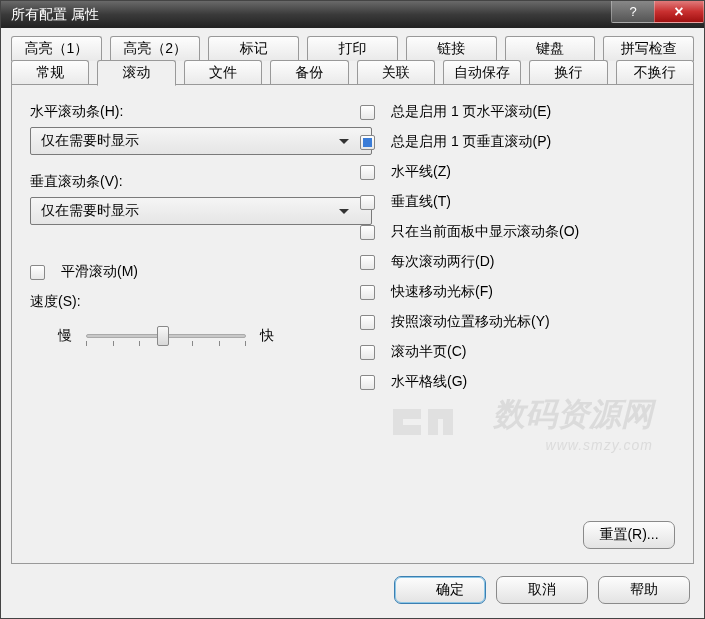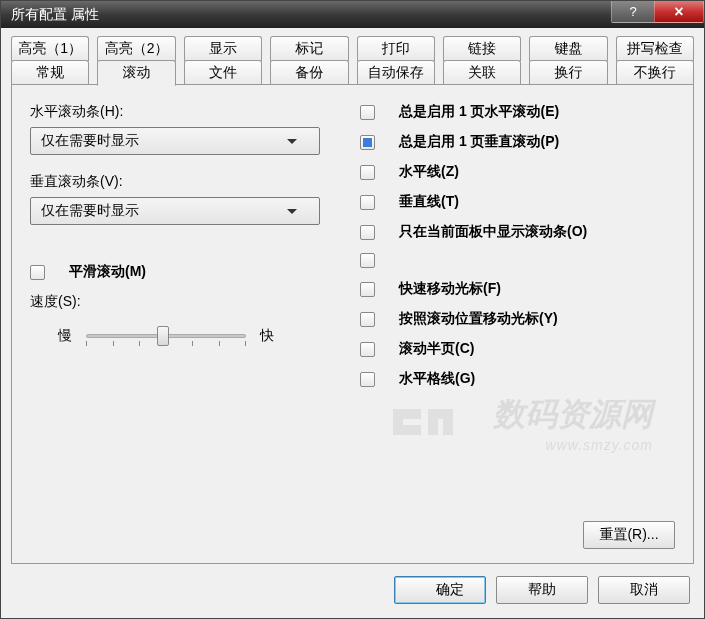--- a/index.html
+++ b/index.html
@@ -98,41 +98,40 @@
   
   .panel-content {
     display: flex;
     gap: 30px;
   }
   .col-left { width: 300px; }
   .col-right { flex: 1; }
 
   .field-label { margin-bottom: 6px; }
   .combo {
-    width: 290px;
+    width: 342px;
     height: 28px;
     border: 1px solid #7a7a7a;
     background: linear-gradient(to bottom, #f5f5f5, #e5e5e5);
     display: flex; align-items: center; justify-content: space-between;
     padding: 0 22px 0 10px;
     border-radius: 2px;
     margin-bottom: 18px;
   }
   .combo .arrow {
     width: 0; height: 0;
     border-left: 5px solid transparent;
     border-right: 5px solid transparent;
     border-top: 5px solid #333;
   }
 
   .check-row {
     display: flex; align-items: center;
     margin-bottom: 12px;
-    gap: 24px;
-    font-weight: bold;
+    gap: 16px;
   }
   .checkbox {
     width: 15px; height: 15px;
     border: 1px solid #888;
     background: linear-gradient(to bottom, #fff, #e8e8e8);
     border-radius: 2px;
     display: inline-flex;
     align-items: center;
     justify-content: center;
     flex-shrink: 0;
@@ -189,21 +188,21 @@
   .reset-row {
     position: absolute;
     right: 18px;
     bottom: 14px;
   }
   .btn-std {
     min-width: 92px;
     height: 28px;
     border: 1px solid #8a8a8a;
     background: linear-gradient(to bottom, #fdfdfd, #e3e3e3);
-    border-radius: 2px;
+    border-radius: 7px;
     padding: 0 14px;
     display: inline-flex;
     align-items: center;
     justify-content: center;
     font-size: 14px;
   }
   .btn-std.default {
     border: 1px solid #3c7fb1;
     box-shadow: 0 0 0 1px #8cc6e6 inset;
     padding-left: 34px;
@@ -258,34 +257,33 @@
       <div class="btn close">
         <span>×</span>
       </div>
     </div>
   </div>
 
   <div class="tabs-area">
     <div class="tab-row top">
       <div class="tab"><span>高亮（1）</span></div>
       <div class="tab"><span>高亮（2）</span></div>
-      <div class="tab"><span>显示</span></div>
       <div class="tab"><span>标记</span></div>
       <div class="tab"><span>打印</span></div>
       <div class="tab"><span>链接</span></div>
       <div class="tab"><span>键盘</span></div>
       <div class="tab"><span>拼写检查</span></div>
     </div>
     <div class="tab-row bottom">
       <div class="tab"><span>常规</span></div>
       <div class="tab active"><span>滚动</span></div>
       <div class="tab"><span>文件</span></div>
       <div class="tab"><span>备份</span></div>
+      <div class="tab"><span>关联</span></div>
       <div class="tab"><span>自动保存</span></div>
-      <div class="tab"><span>关联</span></div>
       <div class="tab"><span>换行</span></div>
       <div class="tab"><span>不换行</span></div>
     </div>
 
     <div class="tab-panel-border">
       <div class="panel-content">
 
         <div class="col-left">
           <div class="field-label">水平滚动条(H):</div>
           <div class="combo">
@@ -342,20 +340,21 @@
           <div class="check-row">
             <span class="checkbox"></span>
             <span>垂直线(T)</span>
           </div>
           <div class="check-row">
             <span class="checkbox"></span>
             <span>只在当前面板中显示滚动条(O)</span>
           </div>
           <div class="check-row">
             <span class="checkbox"></span>
+            <span>每次滚动两行(D)</span>
           </div>
           <div class="check-row">
             <span class="checkbox"></span>
             <span>快速移动光标(F)</span>
           </div>
           <div class="check-row">
             <span class="checkbox"></span>
             <span>按照滚动位置移动光标(Y)</span>
           </div>
           <div class="check-row">
@@ -383,20 +382,20 @@
         </div>
       </div>
     </div>
   </div>
 
   <div class="dialog-buttons">
     <div class="btn-std default">
       <span>确定</span>
     </div>
     <div class="btn-std">
+      <span>取消</span>
+    </div>
+    <div class="btn-std">
       <span>帮助</span>
     </div>
-    <div class="btn-std">
-      <span>取消</span>
-    </div>
   </div>
 
 </div>
 
 </body></html>

